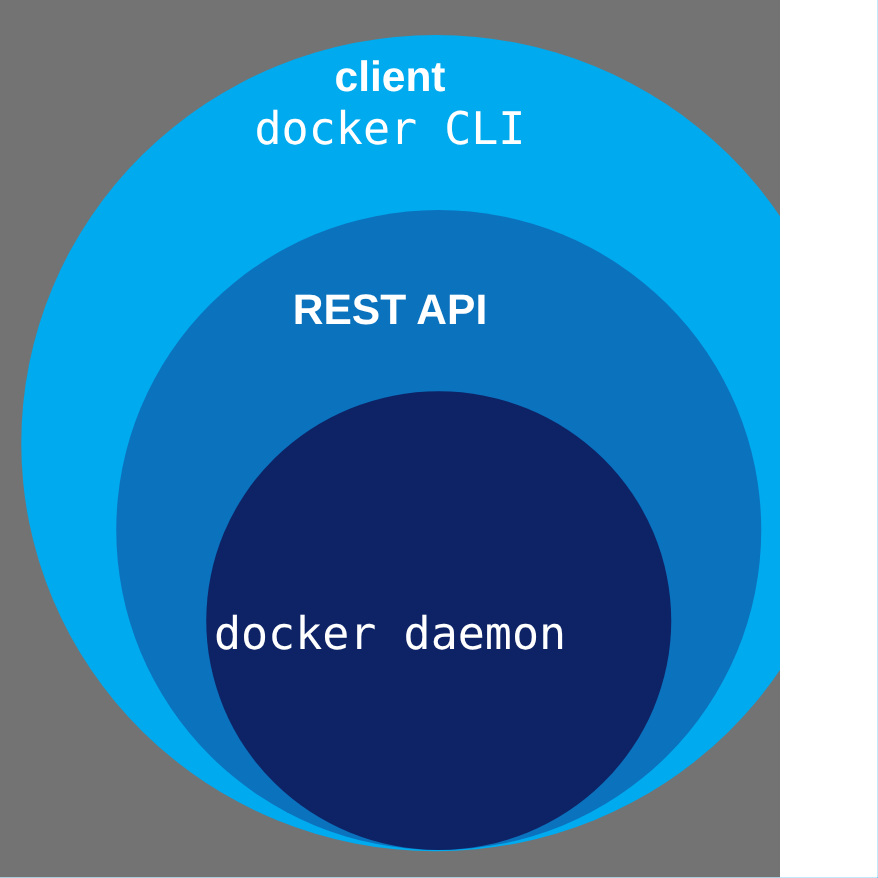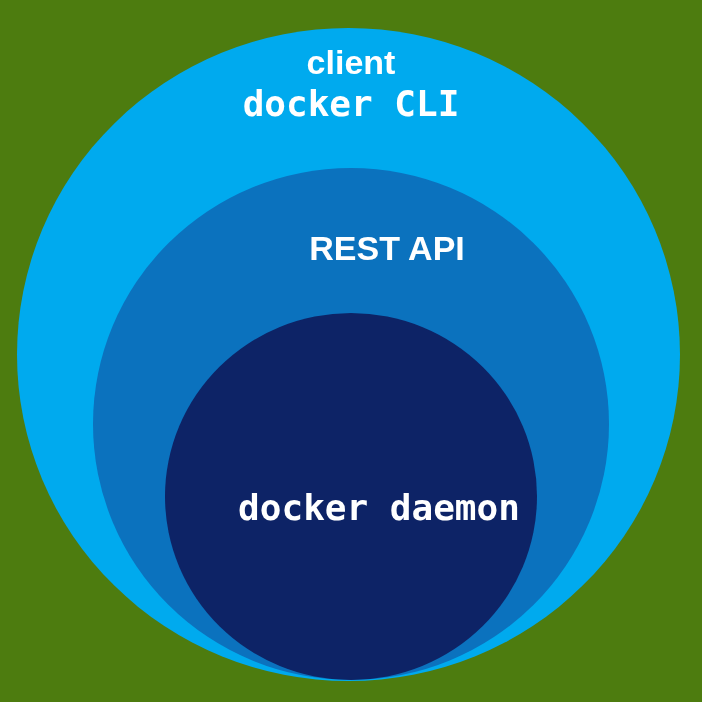--- a/index.html
+++ b/index.html
@@ -2,23 +2,23 @@
 <html><head>
 <meta charset="utf-8">
 <style>
   html, body {
     margin: 0;
     padding: 0;
     background: #ffffff;
   }
   .canvas {
     position: relative;
-    width: 702px;
+    width: 624px;
     height: 702px;
-    background: #4d7c0f;
+    background: #737373;
     overflow: hidden;
     font-family: "Liberation Sans", sans-serif;
   }
   .circle {
     position: absolute;
     border-radius: 50%;
   }
   .circle-outer {
     left: 17px;
     top: 28px;
@@ -47,21 +47,21 @@
     white-space: nowrap;
     user-select: none;
   }
   .label-title {
     font-family: "Liberation Sans", sans-serif;
     font-weight: bold;
     font-size: 34px;
   }
   .label-mono {
     font-family: "DejaVu Sans Mono", "Liberation Mono", monospace;
-    font-weight: bold;
+    font-weight: normal;
     font-size: 36px;
   }
   .client-title   { top: 45px;  }
   .client-sub     { top: 86px;  }
   .restapi-title  { top: 231px; }
   .server-title   { top: 452px; }
   .server-sub     { top: 490px; }
 </style>
 </head>
 <body>
@@ -71,18 +71,18 @@
   <div class="circle circle-outer" style="background-color: rgb(0, 170, 238);"></div>
 
   <div class="circle circle-middle" style="background-color: rgb(11, 114, 190);"></div>
 
   <div class="circle circle-inner" style="background-color: rgb(13, 35, 102);"></div>
 
   <div class="label label-title client-title" style="color: rgb(255, 255, 255);">client</div>
 
   <div class="label label-mono client-sub" style="color: rgb(255, 255, 255);">docker CLI</div>
 
-  <div class="label label-title restapi-title" style="color: rgb(255, 255, 255); padding-left: 36px;">REST API</div>
+  <div class="label label-title restapi-title" style="color: rgb(255, 255, 255);">REST API</div>
 
 
-  <div class="label label-mono server-sub" style="color: rgb(255, 255, 255); margin-left: 28px;">docker daemon</div>
+  <div class="label label-mono server-sub" style="color: rgb(255, 255, 255);">docker daemon</div>
 
 </div>
 
 </body></html>

